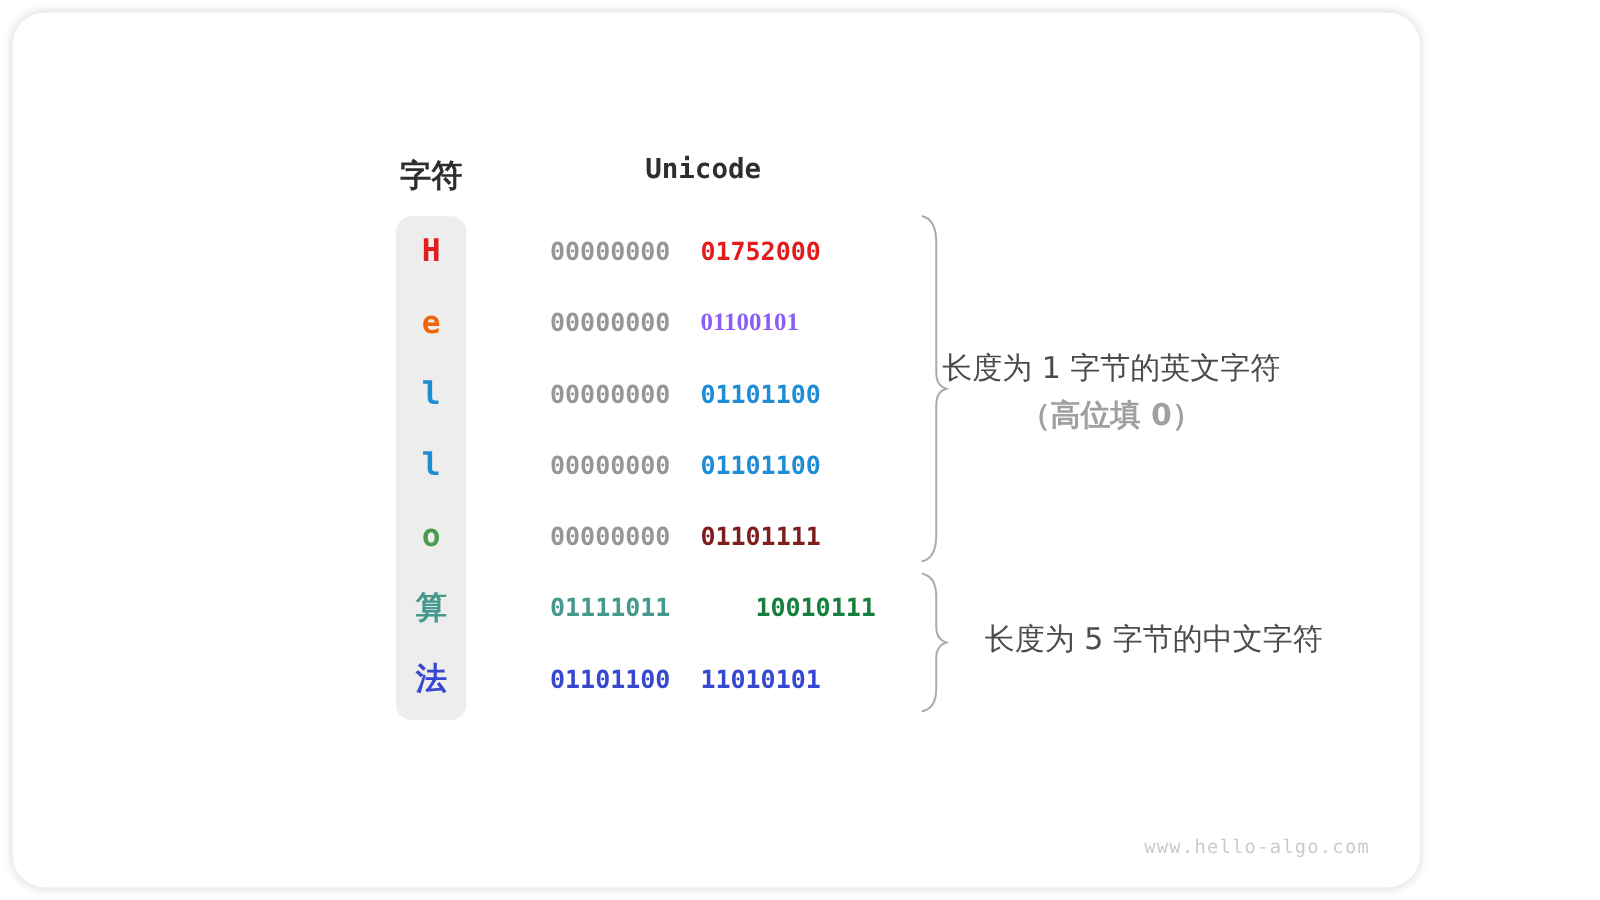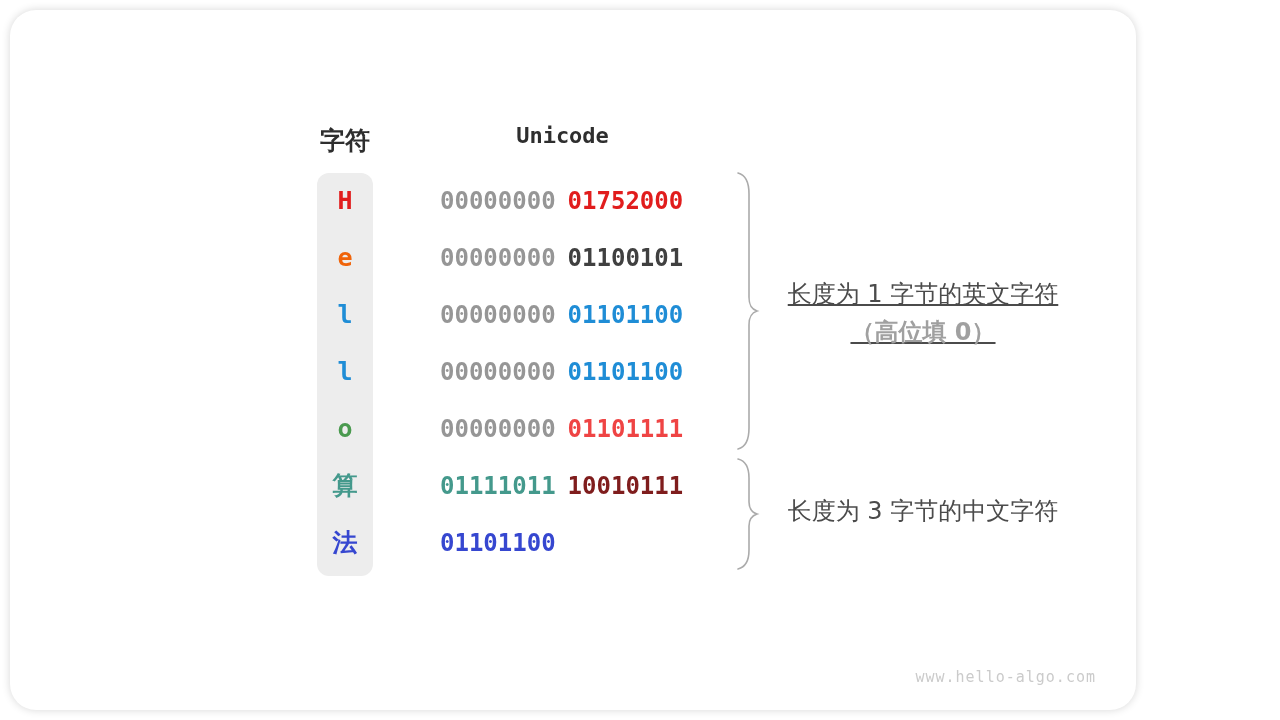--- a/index.html
+++ b/index.html
@@ -51,42 +51,42 @@
     text-align: center;
     font-family: "DejaVu Sans Mono", "DejaVu Sans", monospace;
     font-weight: bold;
     font-size: 25px;
     line-height: 34px;
   }
   .bytes {
     position: absolute;
     left: 430px; top: 0;
     display: flex;
-    gap: 12px;
+    gap: 24px;
     font-family: "DejaVu Sans Mono", monospace;
     font-weight: bold;
-    font-size: 24px;
+    font-size: 20px;
     line-height: 34px;
     white-space: pre;
   }
 
   .brace { position: absolute; }
   .brace path { fill: none; stroke-width: 1.6px; stroke-linecap: round; }
 
   .annotation {
     position: absolute;
     width: 310px;
     text-align: center;
     font-size: 24px;
     color: #4b4b4b;
     line-height: 38px;
     white-space: nowrap;
   }
   .annotation .sub { color: #a0a0a0; font-weight: bold; }
-  .ann-1 { left: 758px; top: 265px; text-decoration: underline; }
+  .ann-1 { left: 724px; top: 265px; }
   .ann-2 { left: 758px; top: 482px; }
 
   .watermark {
     position: absolute;
     right: 40px; bottom: 24px;
     font-family: "DejaVu Sans Mono", monospace;
     font-size: 15px;
     color: #cbcbcb;
     letter-spacing: 1px;
   }
@@ -107,21 +107,21 @@
       <span class="bytes">
         <span style="color: rgb(150, 150, 150);">00000000</span>
         <span style="color: rgb(225, 29, 29);">01752000</span>
       </span>
     </div>
 
     <div class="row" style="top:231px">
       <span class="cell-char" style="color: rgb(240, 100, 10);">e</span>
       <span class="bytes">
         <span style="color: rgb(150, 150, 150);">00000000</span>
-        <span style="color: #404040;">01100101</span>
+        <span style="color: #8b5cf6; font-family: Liberation Serif, serif;">01100101</span>
       </span>
     </div>
 
     <div class="row" style="top:288px">
       <span class="cell-char" style="color: rgb(31, 141, 214);">l</span>
       <span class="bytes">
         <span style="color: rgb(150, 150, 150);">00000000</span>
         <span style="color: rgb(31, 141, 214);">01101100</span>
       </span>
     </div>
@@ -131,52 +131,53 @@
       <span class="bytes">
         <span style="color: rgb(150, 150, 150);">00000000</span>
         <span style="color: rgb(31, 141, 214);">01101100</span>
       </span>
     </div>
 
     <div class="row" style="top:402px">
       <span class="cell-char" style="color: rgb(74, 154, 79);">o</span>
       <span class="bytes">
         <span style="color: rgb(150, 150, 150);">00000000</span>
-        <span style="color: #ef4444;">01101111</span>
+        <span style="color: #7f1d1d;">01101111</span>
       </span>
     </div>
 
     <div class="row" style="top:459px">
       <span class="cell-char" style="color: rgb(68, 153, 140);">算</span>
       <span class="bytes">
         <span style="color: rgb(68, 153, 140);">01111011</span>
-        <span style="color: #7f1d1d;">10010111</span>
+        <span style="color: #15803d; margin-left: 44px;">10010111</span>
       </span>
     </div>
 
     <div class="row" style="top:516px">
       <span class="cell-char" style="color: rgb(54, 71, 208);">法</span>
       <span class="bytes">
         <span style="color: rgb(54, 71, 208);">01101100</span>
+        <span style="color: rgb(54, 71, 208);">11010101</span>
       </span>
     </div>
 
     <svg class="brace" style="left:726px; top:162px" width="24" height="278" viewBox="0 0 24 278">
       <path d="M2,1 C10,3 13,10 13,22 L13,125 C13,133 15,137 21,139 C15,141 13,145 13,153 L13,256 C13,268 10,275 2,277" style="stroke: rgb(171, 171, 171);"></path>
     </svg>
 
     <svg class="brace" style="left:726px; top:448px" width="24" height="112" viewBox="0 0 24 112">
       <path d="M2,1 C10,3 13,9 13,20 L13,44 C13,50 15,54 21,56 C15,58 13,62 13,68 L13,92 C13,103 10,109 2,111" style="stroke: rgb(171, 171, 171);"></path>
     </svg>
 
     <div class="annotation ann-1">
       <div>长度为 1 字节的英文字符</div>
       <div class="sub">（高位填 0）</div>
     </div>
 
     <div class="annotation ann-2">
-      <div>长度为 3 字节的中文字符</div>
+      <div>长度为 5 字节的中文字符</div>
     </div>
 
     <div class="watermark">www.hello-algo.com</div>
 
   </div>
 </div>
 
 </body></html>

